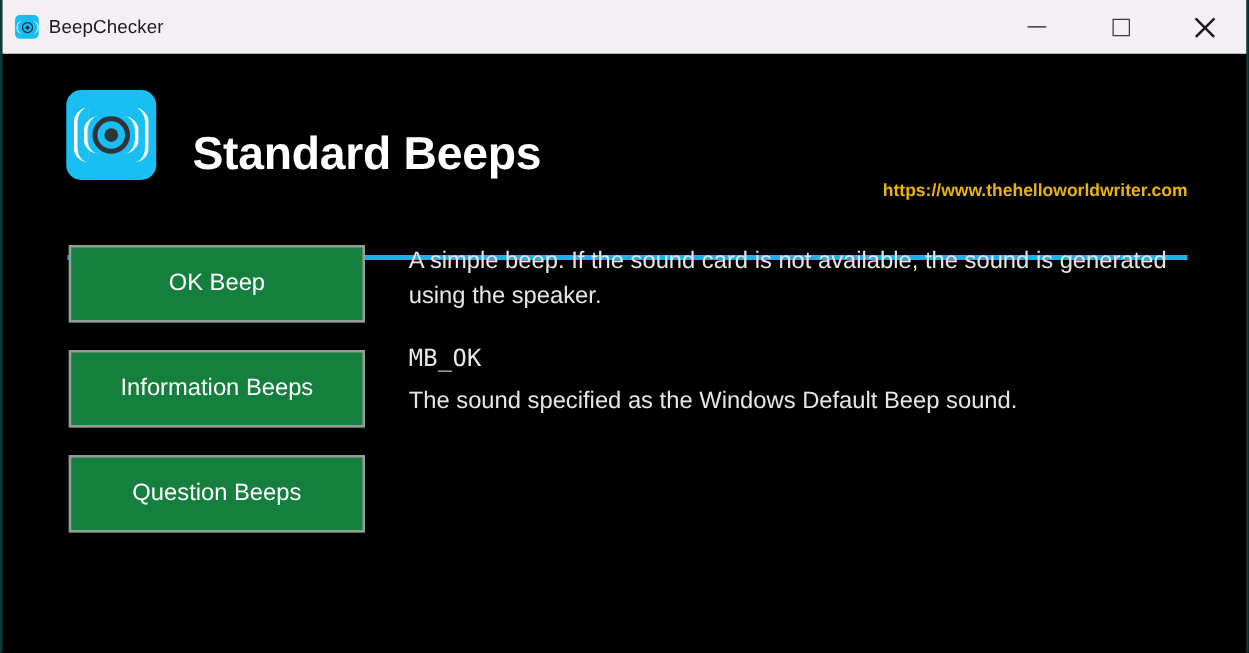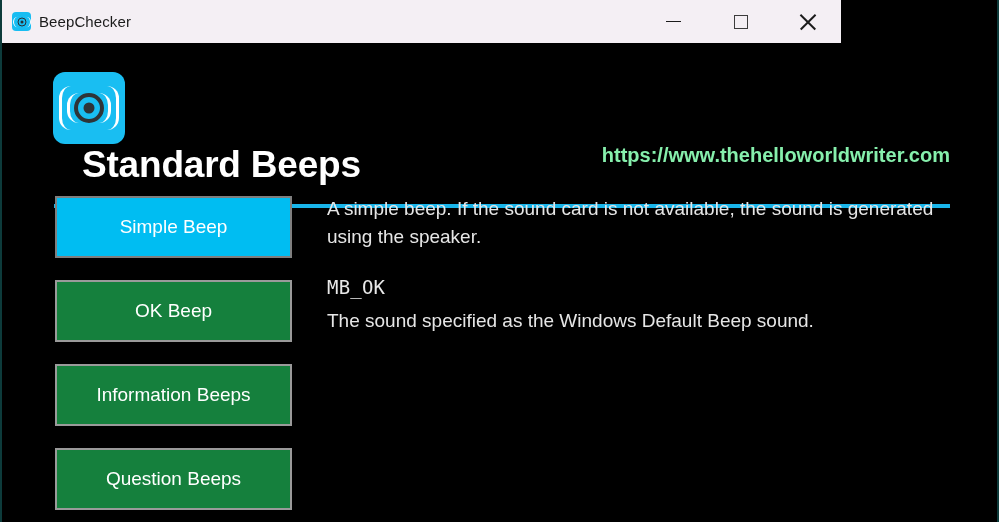--- a/index.html
+++ b/index.html
@@ -21,21 +21,21 @@
     background: #000000;
     box-sizing: border-box;
     border-left: 2px solid #0d3b3b;
     border-right: 2px solid #0d3b3b;
   }
 
   
   #titlebar {
     position: absolute;
     left: 0; top: 0;
-    width: 839px;
+    width: 995px;
     height: 43px;
     background: #f4eff4;
     display: flex;
     align-items: center;
     box-sizing: border-box;
   }
   #titlebar-left {
     display: flex;
     align-items: center;
     padding-left: 10px;
@@ -138,22 +138,21 @@
     position: absolute;
     left: 0; top: 43px;
     width: 995px;
     height: 120px;
   }
   #brand {
     position: absolute;
     left: 51px;
     top: 29px;
     display: flex;
-    align-items: flex-start;
-    flex-direction: column;
+    align-items: flex-end;
   }
   #app-logo {
     width: 72px;
     height: 72px;
     border-radius: 12px;
     background: #19bef2;
     position: relative;
     flex: 0 0 auto;
   }
   #app-logo .ring {
@@ -208,23 +207,23 @@
     font-size: 37px;
     font-weight: bold;
     color: #ffffff;
     letter-spacing: -0.2px;
     white-space: nowrap;
   }
   #site-link {
     position: absolute;
     right: 47px;
     top: 101px;
-    font-size: 20px;
+    font-size: 14px;
     font-weight: bold;
-    color: #86efac;
+    color: #eab308;
     text-decoration: none;
     white-space: nowrap;
   }
   #divider {
     position: absolute;
     left: 52px;
     top: 161px;
     width: 896px;
     height: 4px;
     background: #19b5ea;
@@ -327,21 +326,20 @@
       </div>
       <div id="page-title">Standard Beeps</div>
     </div>
     <a id="site-link" href="#">https://www.thehelloworldwriter.com</a>
     <div id="divider"></div>
   </div>
 
   <div id="content">
 
     <div id="button-column">
-      <button class="beep-button selected">Simple Beep</button>
       <button class="beep-button">OK Beep</button>
       <button class="beep-button">Information Beeps</button>
       <button class="beep-button">Question Beeps</button>
     </div>
 
     <div id="description-column">
       <div class="desc-block">
         <div class="desc-text">A simple beep. If the sound card is not available, the sound is generated using the speaker.</div>
       </div>
       <div class="desc-block">

